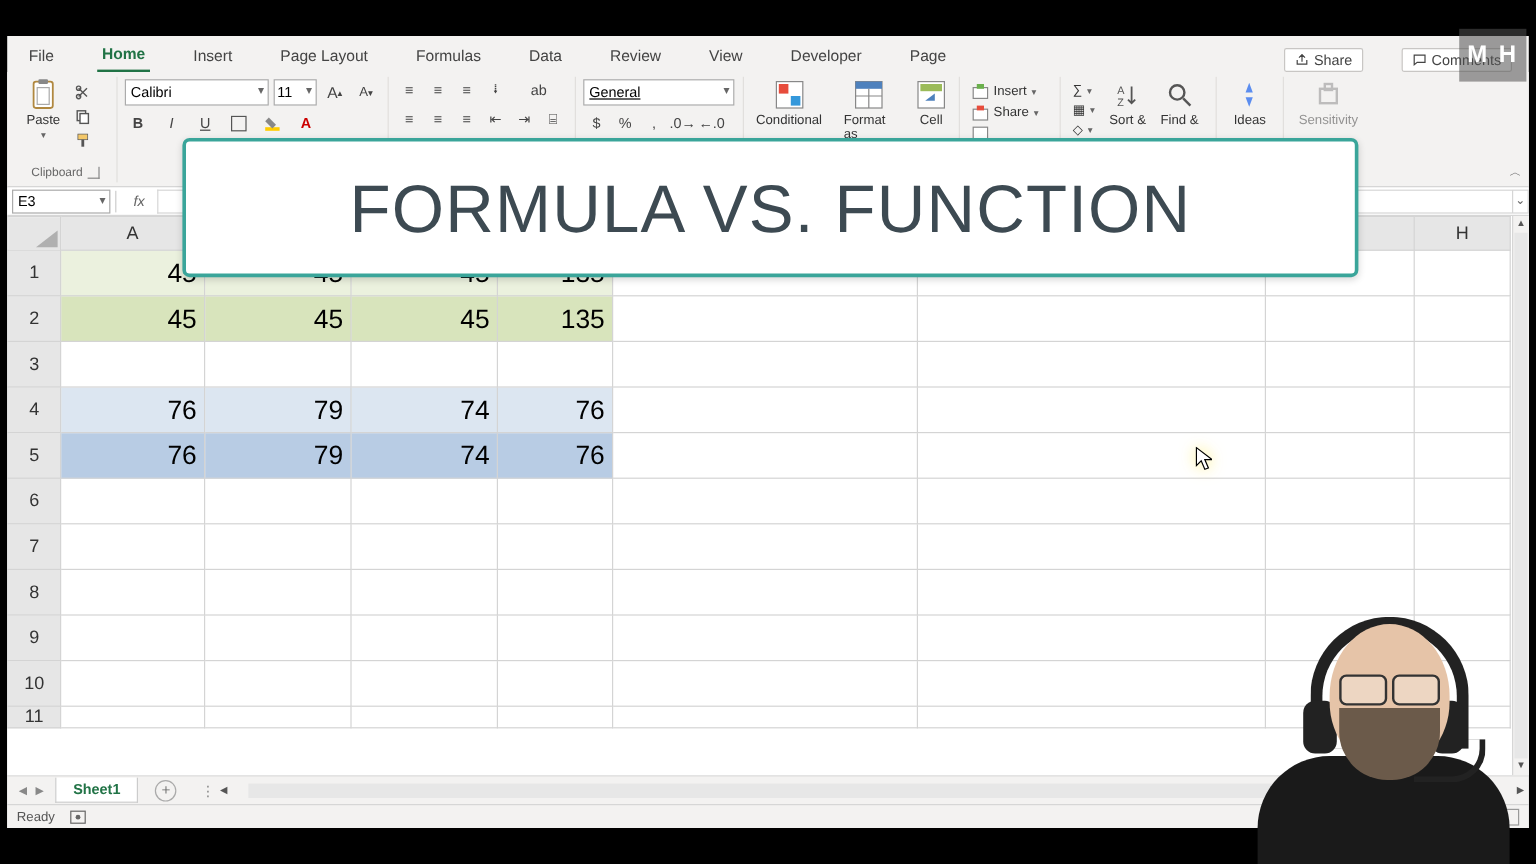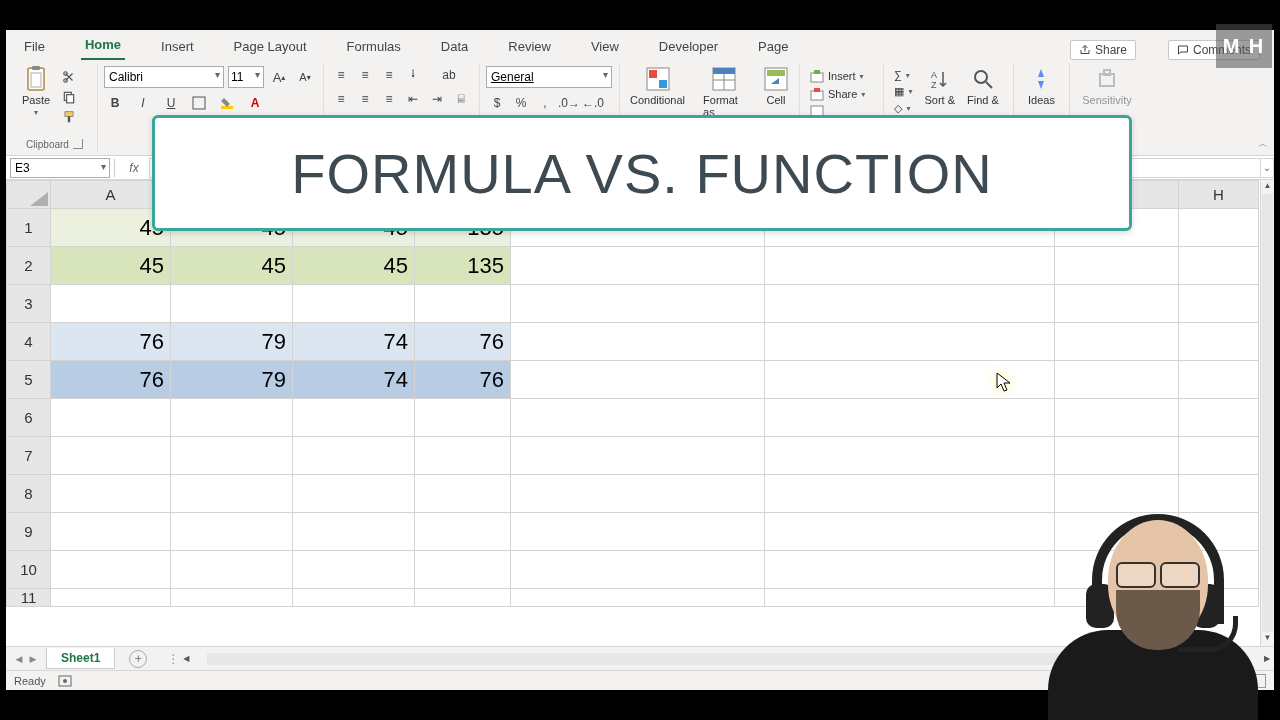--- a/index.html
+++ b/index.html
@@ -31,21 +31,21 @@
   .selwrap::after { content: "▾"; position: absolute; right: 4px; top: 3px; font-size: 10px; color: #666; pointer-events: none; }
 
   .iconcell { width: 22px; height: 18px; display: inline-flex; align-items: center; justify-content: center; font-size: 12px; color: #444; cursor: pointer; }
 
   .numfmt { width: 126px; height: 22px; border: 1px solid #ababab; font-size: 12px; padding: 0 16px 0 4px; background: #fff; text-decoration: underline; }
 
   .collapse { position: absolute; right: 6px; bottom: 4px; font-size: 10px; color: #666; cursor: pointer; }
 
   
   .fbar { display: flex; align-items: center; height: 24px; background: #fff; border-bottom: 1px solid #d6d6d6; }
-  .namebox { width: 100px; height: 20px; border: 1px solid #ababab; font-size: 12px; padding: 0 14px 0 4px; margin-left: 4px; background: #fff; }
+  .namebox { width: 82px; height: 20px; border: 1px solid #ababab; font-size: 12px; padding: 0 14px 0 4px; margin-left: 4px; background: #fff; }
   .nbwrap { position: relative; }
   .nbwrap::after { content: "▾"; position: absolute; right: 4px; top: 3px; font-size: 10px; color: #666; pointer-events: none; }
   .fbar .fx { width: 18px; height: 18px; margin: 0 6px; display: flex; align-items: center; justify-content: center; color: #666; font-style: italic; font-size: 12px; cursor: pointer; }
   .fbar .formula { flex: 1; height: 20px; border: 1px solid #d6d6d6; border-right: none; background: #fff; }
   .fbar .expand { width: 14px; text-align: center; font-size: 10px; color: #666; cursor: pointer; border: 1px solid #d6d6d6; height: 20px; line-height: 18px; }
 
   
   .gridwrap { flex: 1; display: flex; background: #fff; position: relative; }
   .gutter-right { width: 14px; background: #f3f2f1; border-left: 1px solid #d6d6d6; position: relative; }
   .gutter-right .vscroll { position: absolute; left: 1px; right: 1px; top: 14px; bottom: 14px; background: #e7e7e7; }

